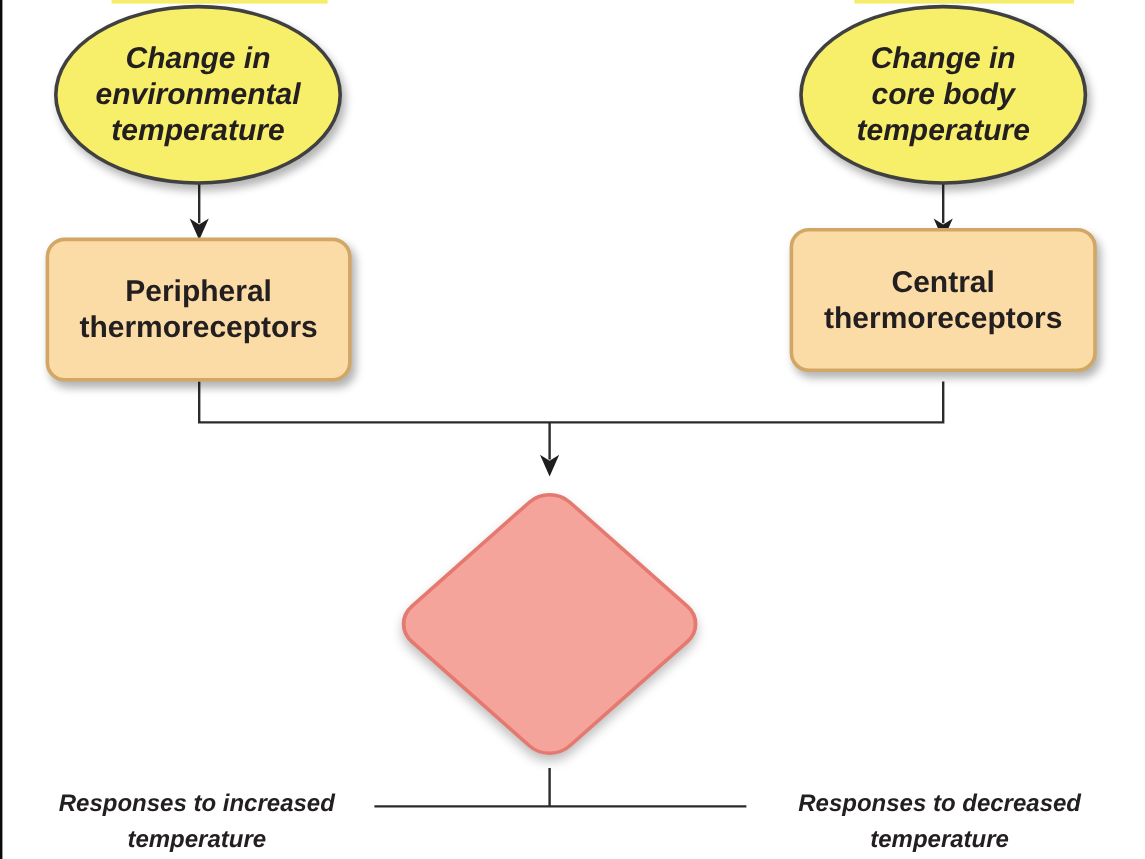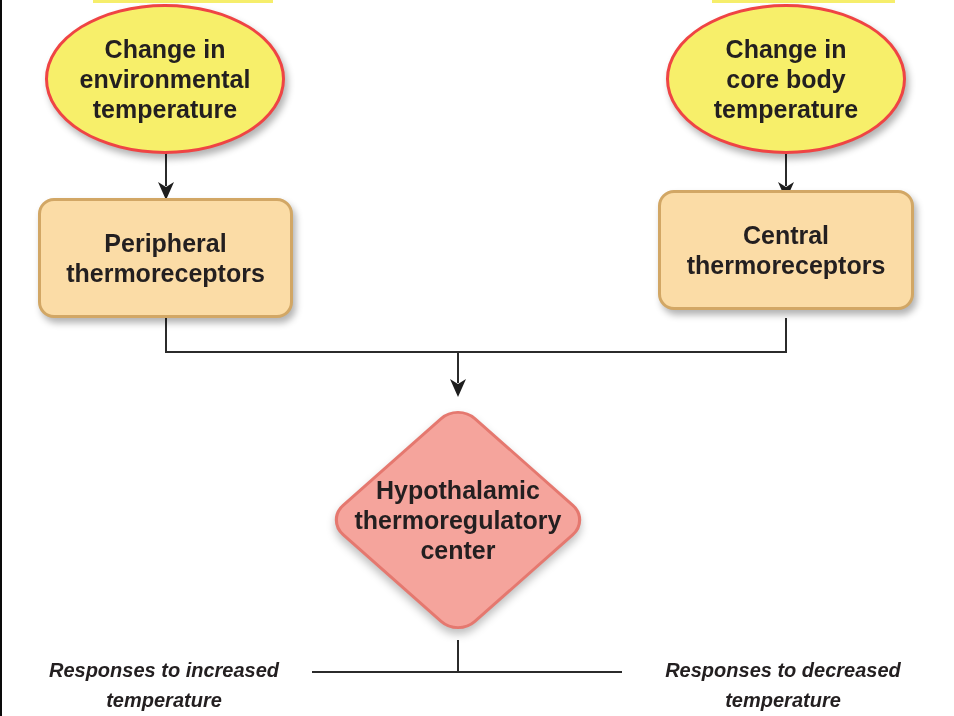--- a/index.html
+++ b/index.html
@@ -45,23 +45,24 @@
   .node-label {
     font-weight: bold;
     font-size: 25px;
     line-height: 30px;
     white-space: pre-line;
     text-align: center;
   }
   .ellipse {
     width: 240px; height: 150px;
     background: #f7ef6a;
-    border: 3px solid #ef4444;
+    border: 3px solid #404040;
     border-radius: 50%;
     box-shadow: 3px 5px 7px rgba(0,0,0,0.30);
+    font-style: italic;
   }
   .ellipse-left  { left: 45px;  top: 4px; }
   .ellipse-right { left: 666px; top: 4px; }
 
   .rbox {
     height: 120px;
     background: #fbdca6;
     border: 3px solid #d2a765;
     border-radius: 16px;
     box-shadow: 3px 5px 7px rgba(0,0,0,0.30);
@@ -140,23 +141,20 @@
     <div class="node-label">Peripheral
 thermoreceptors</div>
   </div>
 
   <div class="node rbox rbox-right">
     <div class="node-label">Central
 thermoreceptors</div>
   </div>
 
   <div class="diamond-shape"></div>
-  <div class="node-label diamond-label">Hypothalamic
-thermoregulatory
-center</div>
 
   <div class="output-label output-left">Responses to increased
 temperature</div>
 
   <div class="output-label output-right">Responses to decreased
 temperature</div>
 
 </div>
 
 </body></html>

